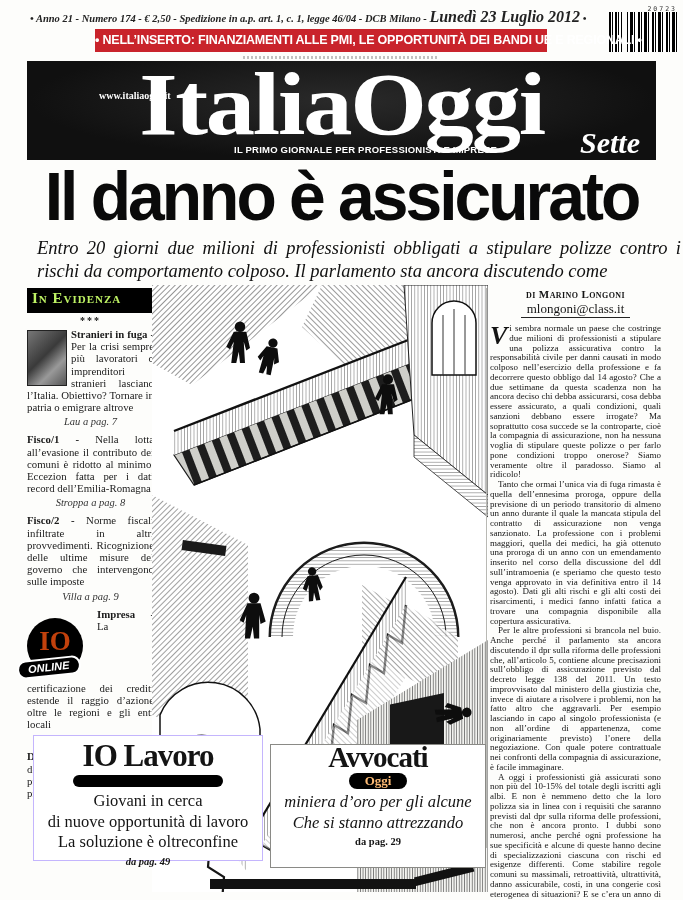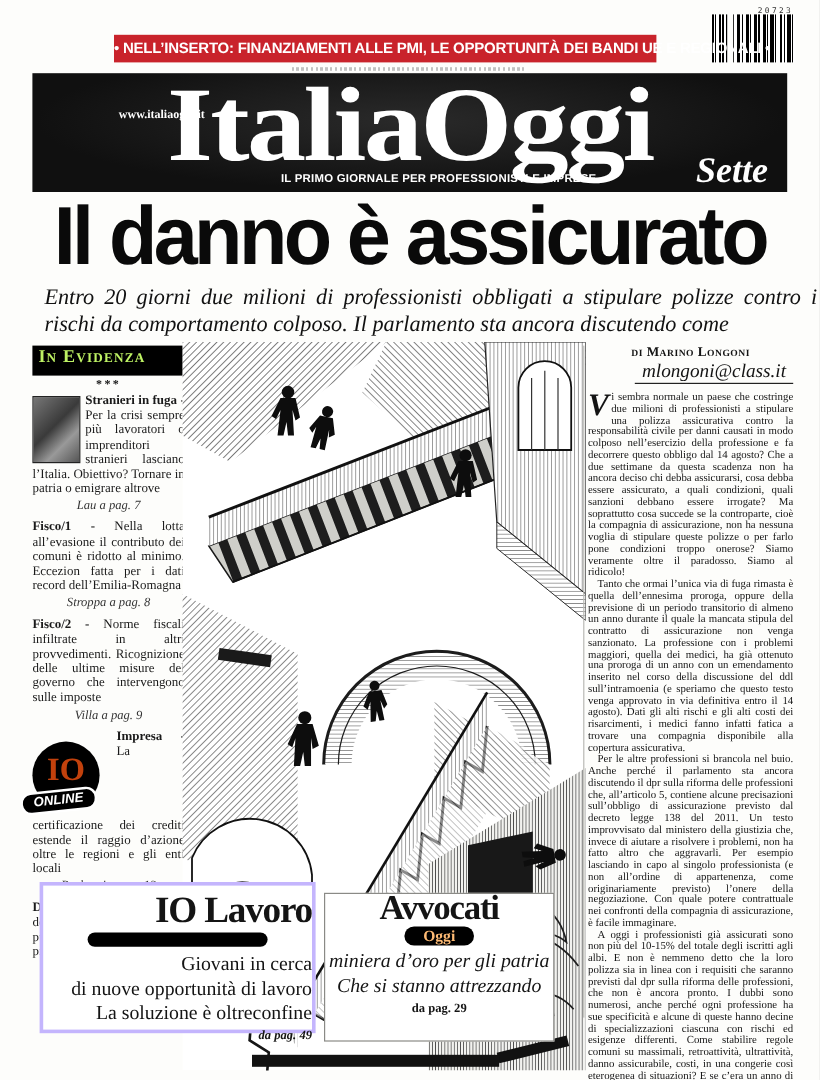--- a/index.html
+++ b/index.html
@@ -9,21 +9,21 @@
     background:#fdfdfb; overflow:hidden; color:#141414;
     font-family:"Liberation Serif", serif;
   }
   
   .meta-line{
     position:absolute; left:30px; top:8px; width:565px;
     font-style:italic; font-weight:bold; font-size:10.5px; color:#222;
     white-space:nowrap; overflow:hidden;
   }
   .meta-line .date{ font-size:16px; letter-spacing:0; }
-  .barcode{ position:absolute; right:20px; top:5px; width:70px; height:48px; }
+  .barcode{ position:absolute; right:4px; top:5px; width:70px; height:48px; }
   .barcode .bc-num{ position:absolute; right:2px; top:0; font-family:"DejaVu Sans Mono",monospace; font-size:6.5px; letter-spacing:2px; color:#333; }
   .barcode .bars-main{
     position:absolute; right:0; top:7px; width:52px; height:40px;
     background:repeating-linear-gradient(90deg,#000 0 1px,#fff 1px 3px,#000 3px 6px,#fff 6px 7px,#000 7px 8px,#fff 8px 11px,#000 11px 13px,#fff 13px 14px);
   }
   .barcode .bars-addon{
     position:absolute; left:0; top:7px; width:13px; height:40px;
     background:repeating-linear-gradient(90deg,#000 0 2px,#fff 2px 3px,#000 3px 4px,#fff 4px 6px);
   }
   
@@ -97,49 +97,50 @@
     font-family:"Liberation Sans", sans-serif; font-style:italic; font-weight:bold;
     font-size:11px; padding:1px 9px 2px; border-radius:9px; border:2px solid #fff;
     transform:rotate(-6deg);
   }
   
   .artwork{ position:absolute; left:152px; top:285px; width:336px; height:607px; }
   .artwork svg{ display:block; }
   
   .article{ position:absolute; left:490px; top:288px; width:171px; }
   .byline{ text-align:center; font-weight:bold; font-size:11px; font-variant:small-caps; letter-spacing:0.4px; }
-  .byline-email{ text-align:right; font-style:italic; font-size:16px; margin:1px auto 7px; }
+  .byline-email{ text-align:center; font-size:13px; margin:1px auto 7px; }
   .byline-email span{ border-bottom:1px solid #222; padding:0 6px 1px; }
   .para{ font-size:9px; line-height:9.75px; text-align:justify; }
   .para + .para{ text-indent:8px; }
   .para.first::first-letter{
     float:left; font-size:26px; line-height:21px; padding:1px 2px 0 0; font-style:italic; font-weight:bold;
   }
   .vrule{ position:absolute; left:486px; top:288px; width:1px; height:560px; background:#b9b9b4; }
   
   .box{ position:absolute; background:#fff; text-align:center; z-index:5; }
-  .box-lavoro{ left:33px; top:735px; width:230px; height:126px; border:3px solid #c4b5fd;text-align:right; }
+  .box-lavoro{ left:33px; top:735px; width:230px; height:126px; border:1px solid #c4b5fd; }
   .box-lavoro .bx-title{ font-weight:bold; font-size:31px; line-height:34px; letter-spacing:-1px; margin-top:3px; }
   .bx-pill{ width:150px; height:12px; background:#000; border-radius:7px; margin:2px auto 4px; }
   .box-lavoro .bx-line{ font-size:16.5px; line-height:20.5px; }
   .bx-ref{ font-weight:bold; font-style:italic; font-size:10.5px; margin-top:3px; }
-  .box-avvocati{ left:270px; top:744px; width:192px; height:124px; border:1px solid #8a8a86; }
+  .box-avvocati{ left:270px; top:744px; width:216px; height:124px; border:1px solid #8a8a86; }
   .box-avvocati .bx-title{ font-weight:bold; font-size:29px; line-height:28px; letter-spacing:-1px; margin-top:-2px; }
   .bx-badge{
     display:inline-block; background:#000; color:#fdba74; border-radius:10px;
     font-weight:bold; font-size:13px; line-height:15px; padding:0 16px 1px; margin:1px 0 2px;
   }
   .box-avvocati .bx-line{ font-style:italic; font-size:16.5px; line-height:21px; }
   .box-avvocati .bx-ref{ font-style:normal; }
 </style>
 </head>
 <body>
 
 <div class="page">
 
+  <div class="meta-line"><span>• Anno 21 - Numero 174 - € 2,50 - Spedizione in a.p. art. 1, c. 1, legge 46/04 - DCB Milano - </span><span class="date">Lunedì 23 Luglio 2012</span><span> •</span></div>
 
   <div class="barcode">
     <div class="bc-num">20723</div>
     <div class="bars-addon"></div>
     <div class="bars-main"></div>
   </div>
 
   <div class="insert-banner"><span>• NELL’INSERTO: FINANZIAMENTI ALLE PMI, LE OPPORTUNITÀ DEI BANDI UE E REGIONALI •</span></div>
 
   <div class="fine-print-line"></div>
@@ -333,18 +334,18 @@
     <div class="bx-pill"></div>
     <div class="bx-line">Giovani in cerca</div>
     <div class="bx-line">di nuove opportunità di lavoro</div>
     <div class="bx-line">La soluzione è oltreconfine</div>
     <div class="bx-ref">da pag. 49</div>
   </div>
 
   <div class="box box-avvocati">
     <div class="bx-title">Avvocati</div>
     <div class="bx-badge">Oggi</div>
-    <div class="bx-line">miniera d’oro per gli patria</div>
+    <div class="bx-line">miniera d’oro per gli alcune</div>
     <div class="bx-line">Che si stanno attrezzando</div>
     <div class="bx-ref">da pag. 29</div>
   </div>
 
 </div>
 
 </body></html>

